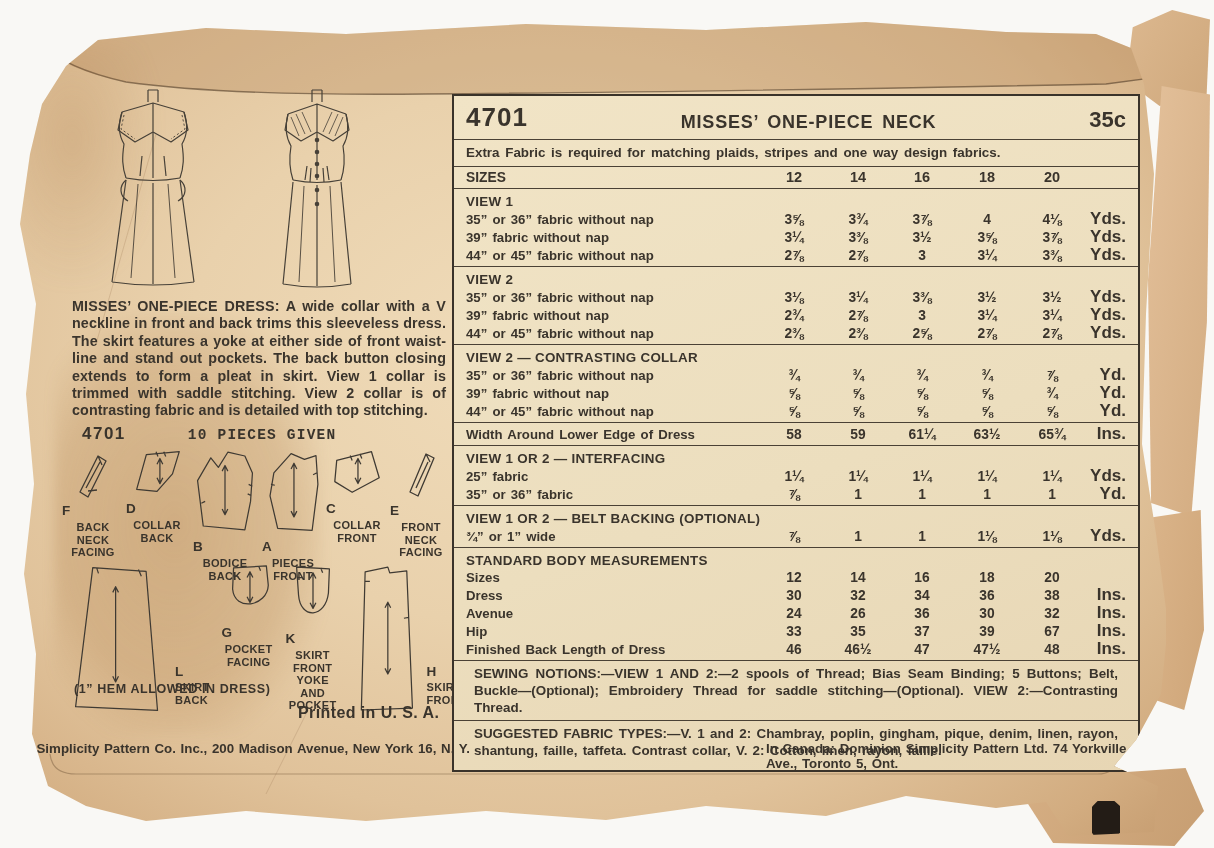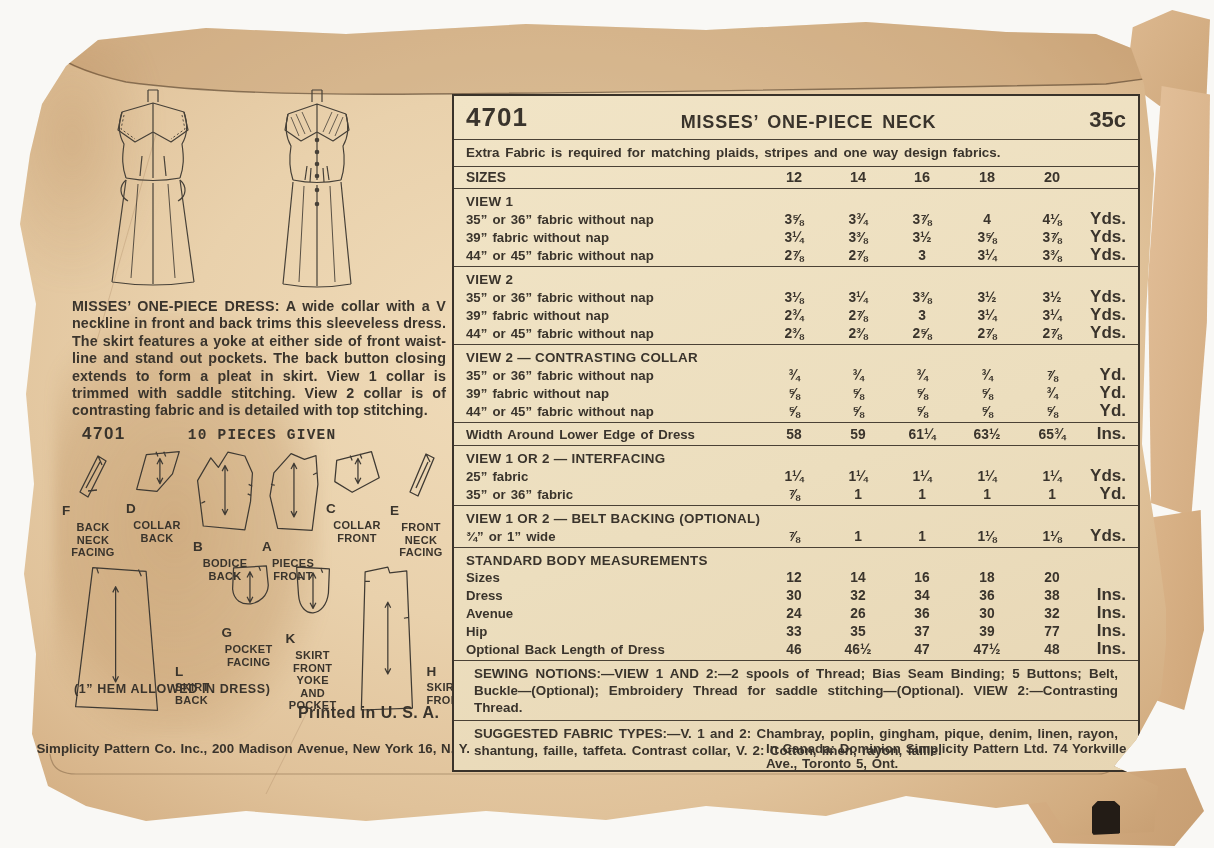--- a/index.html
+++ b/index.html
@@ -431,25 +431,25 @@
             <span class="val">30</span>
             <span class="val">32</span>
             <span class="unit">Ins.</span>
           </div>
           <div class="trow grid">
             <span class="lbl">Hip</span>
             <span class="val">33</span>
             <span class="val">35</span>
             <span class="val">37</span>
             <span class="val">39</span>
-            <span class="val">77</span>
+            <span class="val">67</span>
             <span class="unit">Ins.</span>
           </div>
           <div class="trow grid">
-            <span class="lbl">Optional Back Length of Dress</span>
+            <span class="lbl">Finished Back Length of Dress</span>
             <span class="val">46</span>
             <span class="val">46½</span>
             <span class="val">47</span>
             <span class="val">47½</span>
             <span class="val">48</span>
             <span class="unit">Ins.</span>
           </div>
           <div class="rule"></div>
         </div>
       <p class="para"><span>SEWING NOTIONS:—</span><span>VIEW 1 AND 2:—2 spools of Thread; Bias Seam Binding; 5 Buttons; Belt, Buckle—(Optional); Embroidery Thread for saddle stitching—(Optional). VIEW 2:—Contrasting Thread.</span></p>

